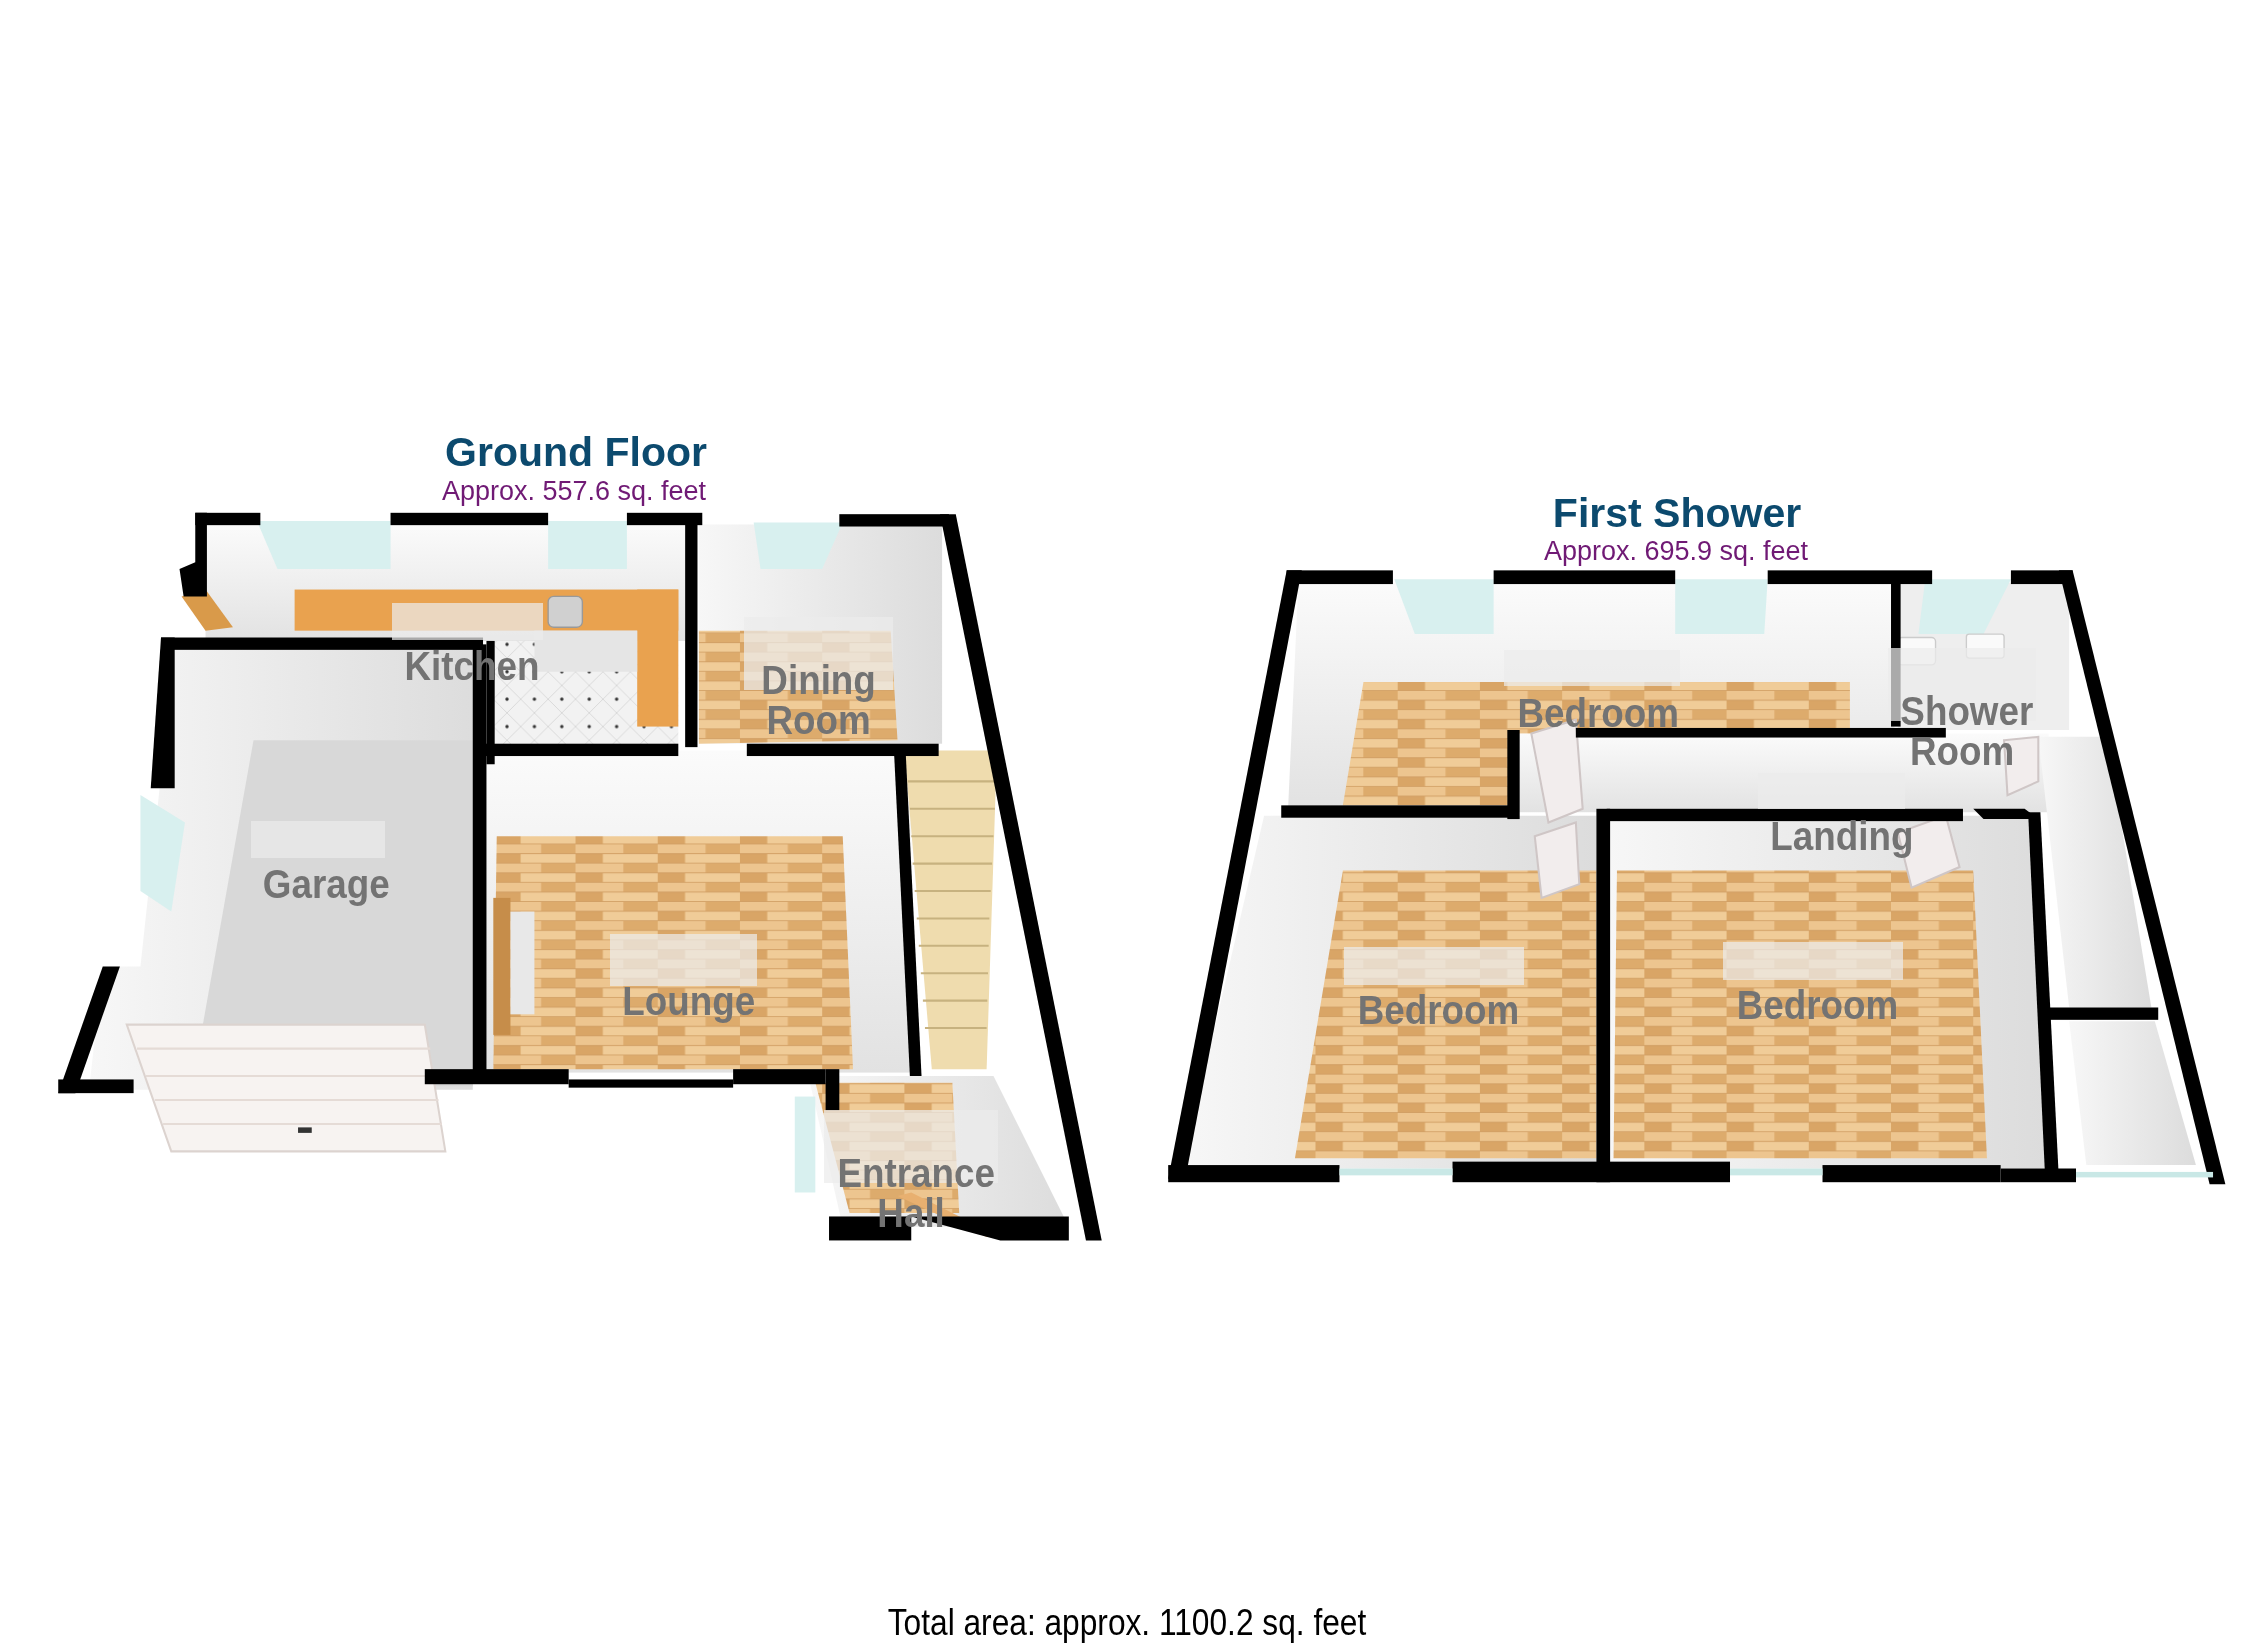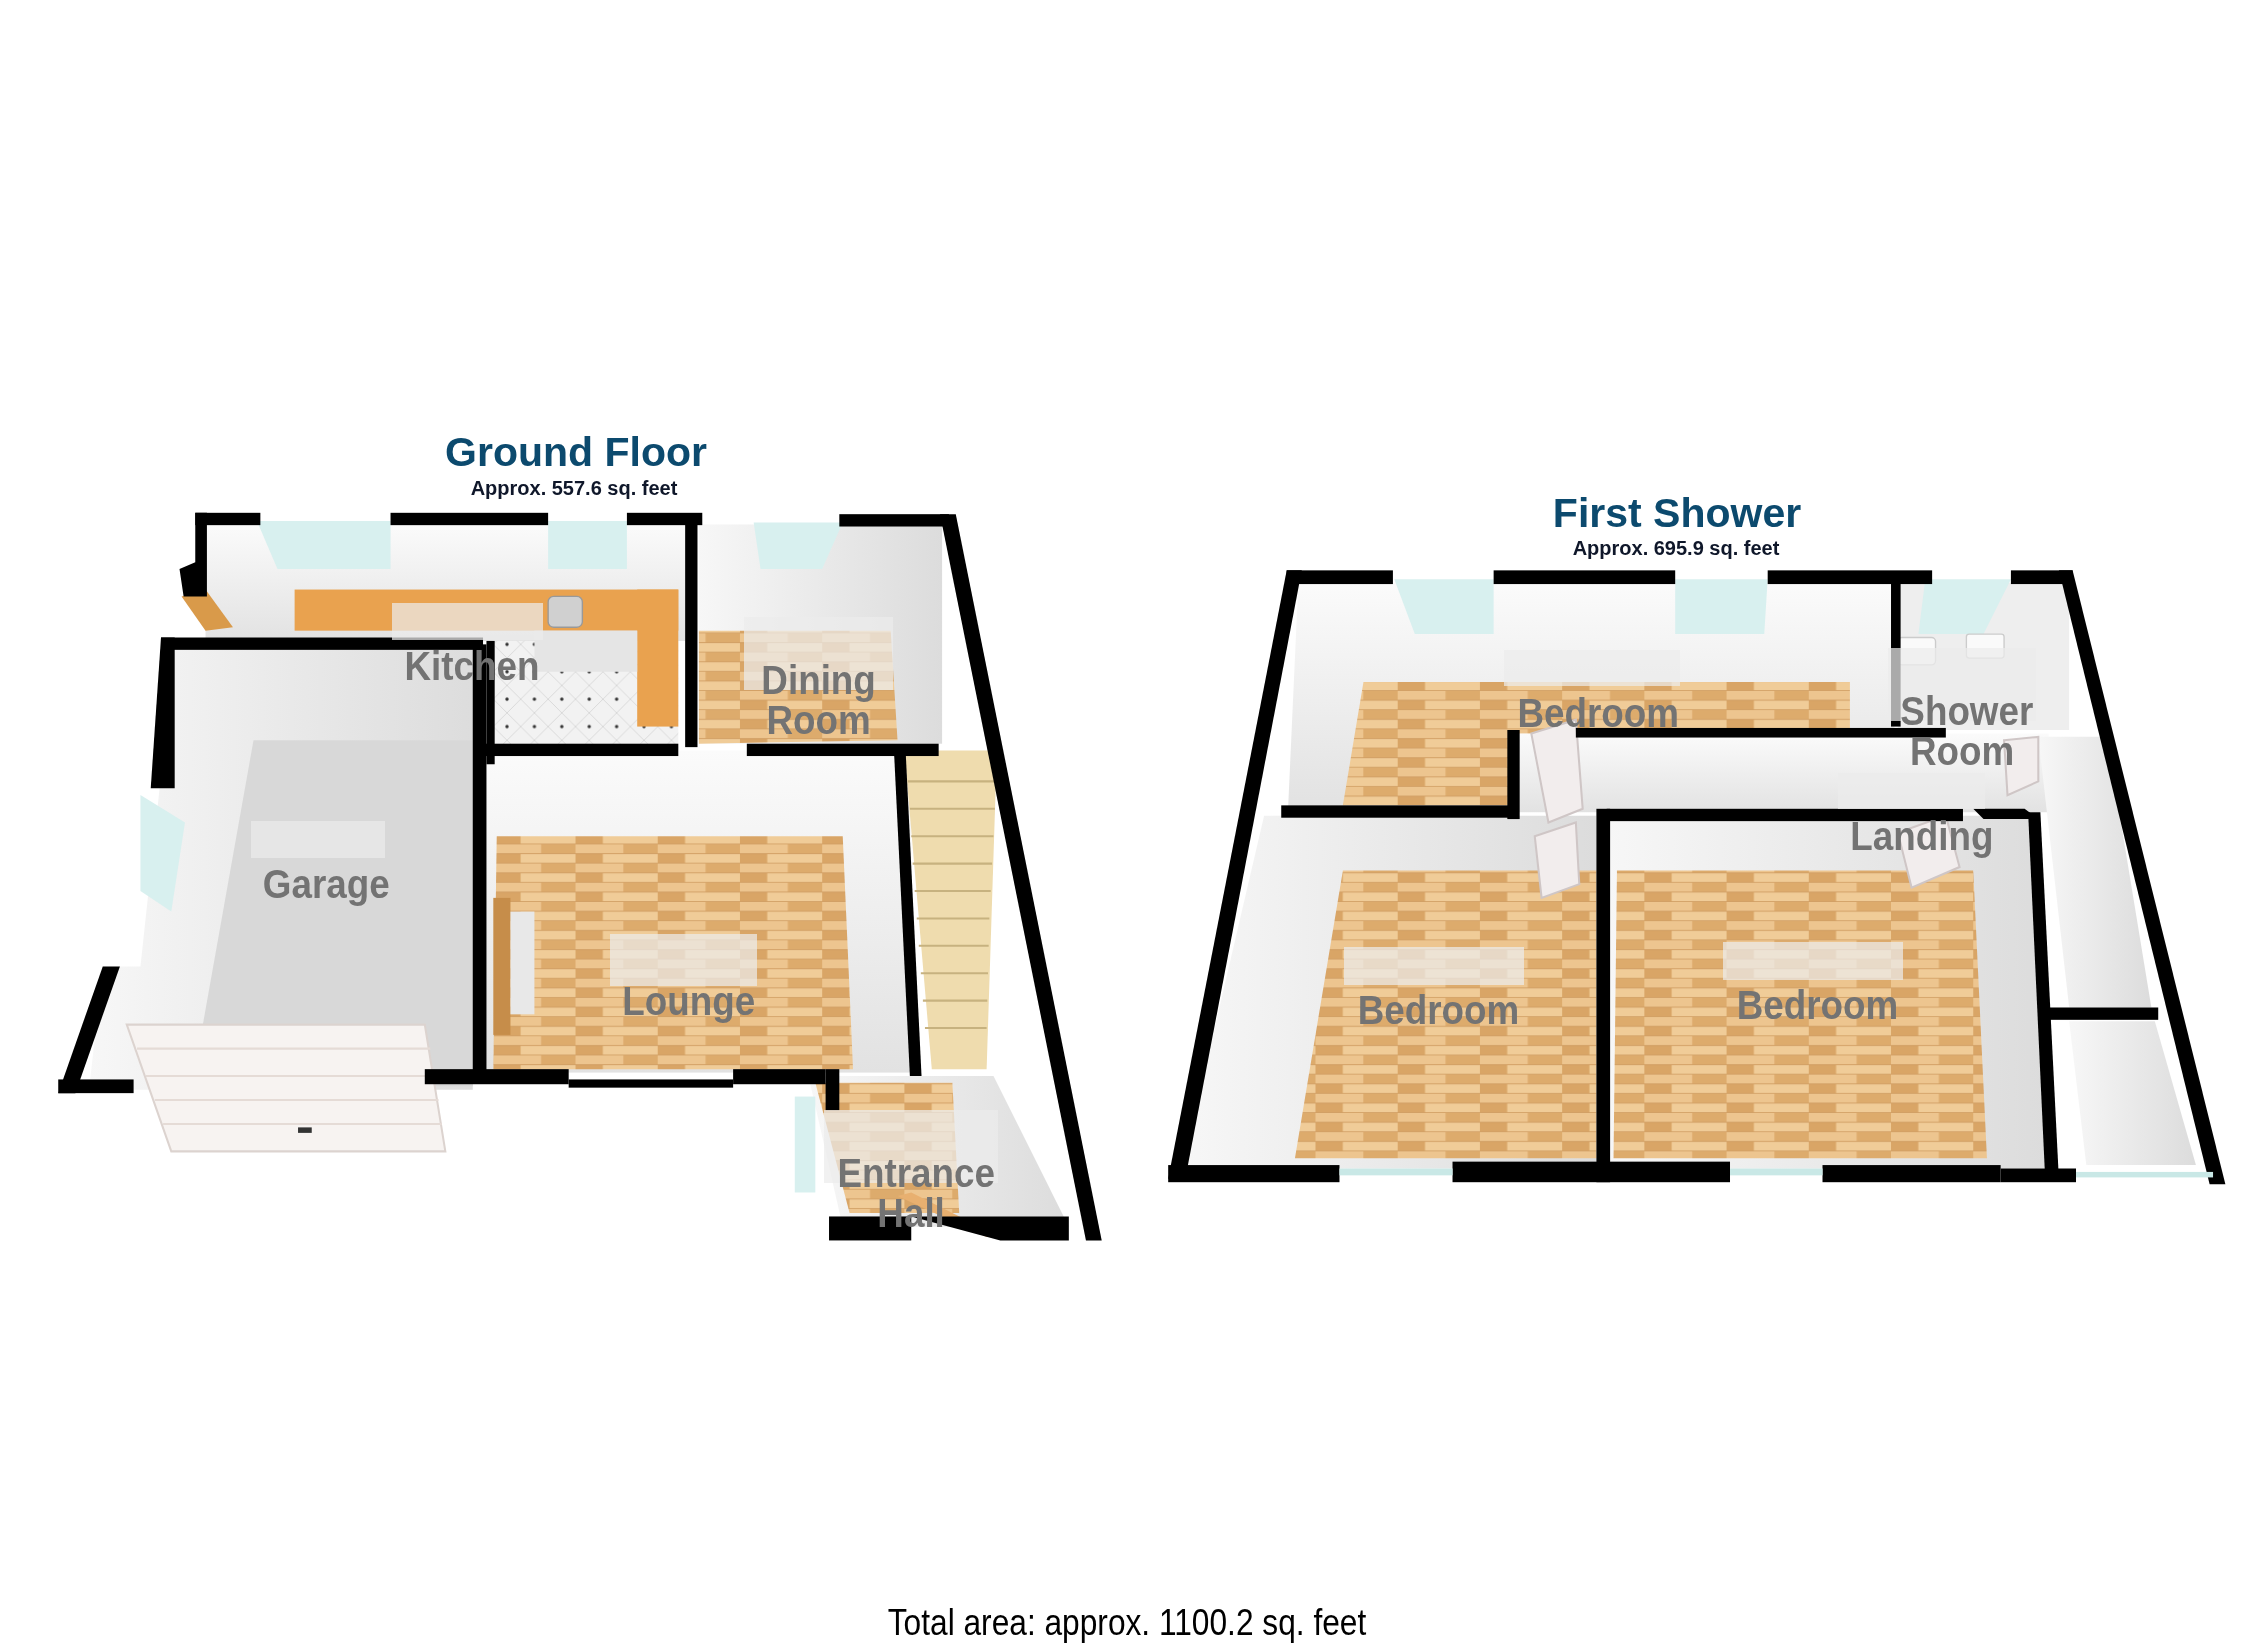--- a/index.html
+++ b/index.html
@@ -1,21 +1,21 @@
 <!DOCTYPE html>
 <html style="font-size:11px"><head>
 <meta charset="utf-8">
 <style>
   html, body { margin: 0; padding: 0; background: #ffffff; }
   body { width: 2261px; height: 1645px; position: relative; overflow: hidden;
          font-family: "Liberation Sans", "DejaVu Sans", sans-serif; }
   .floor-title { position: absolute; font-weight: bold; color: #0c4a6e; font-size: 41px;
                  line-height: 1; white-space: nowrap; transform: translateX(-50%); }
-  .floor-area { position: absolute; color: #0f172a; font-size: 20px; line-height: 1;
-                white-space: nowrap; transform: translateX(-50%); transform-origin: center; font-weight: bold; }
+  .floor-area { position: absolute; color: #701a75; font-size: 27px; line-height: 1;
+                white-space: nowrap; transform: translateX(-50%); transform-origin: center; }
   .total-area { position: absolute; color: #000; font-size: 36px; line-height: 1;
                 white-space: nowrap; transform: translateX(-50%) scaleX(0.88); }
   .room-label { position: absolute; background: rgba(235,235,235,0.72); color: #737373;
                 font-weight: bold; font-size: 40px; line-height: 1.0; text-align: center;
                 padding: 2.7px 6.9px; box-sizing: border-box; white-space: pre-line; }
   .room-label span { display: block; transform: scaleX(0.92); }
   svg.plan { position: absolute; left: 0; top: 0; }
 </style>
 </head>
 <body>
@@ -234,21 +234,21 @@
 Hall</span>
 </div>
 
 <div class="room-label" style="left:1504px; top:650px; width:176px; height:36px;">
   <span>Bedroom</span>
 </div>
 <div class="room-label" style="left:1888px; top:648px; width:148px; height:73px;">
   <span>Shower
 Room</span>
 </div>
-<div class="room-label" style="left:1838px; top:773px; width:147px; height:36px;">
+<div class="room-label" style="left:1758px; top:773px; width:147px; height:36px;">
   <span>Landing</span>
 </div>
 <div class="room-label" style="left:1344px; top:947px; width:180px; height:38px;">
   <span>Bedroom</span>
 </div>
 <div class="room-label" style="left:1723px; top:942px; width:180px; height:38px;">
   <span>Bedroom</span>
 </div>
 
 <div class="total-area" style="left:1127px; top:1605px;">Total area: approx. 1100.2 sq. feet</div>

